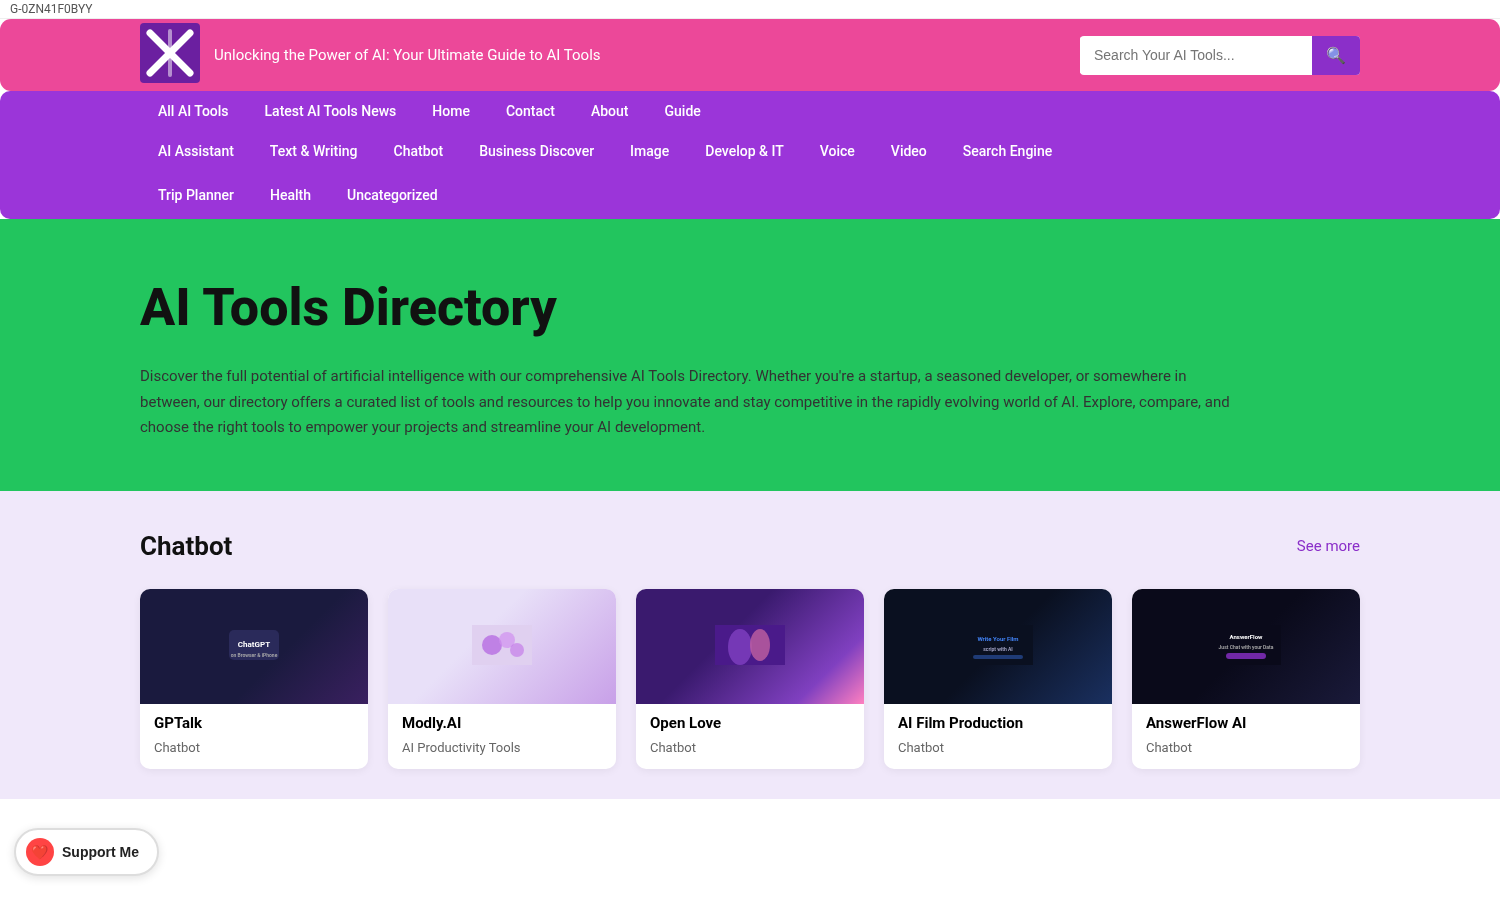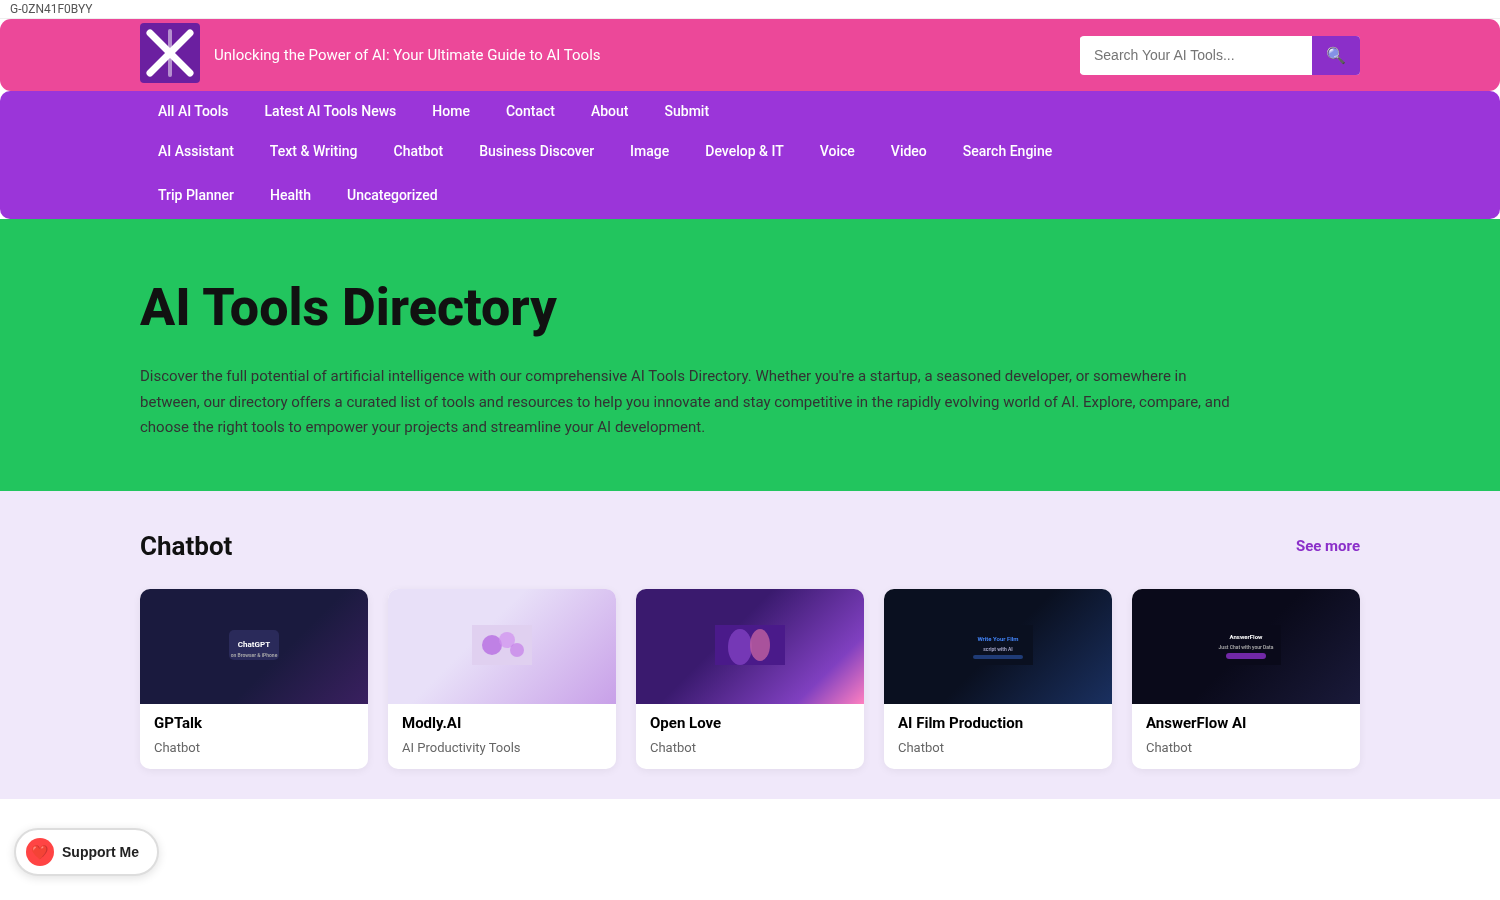--- a/index.html
+++ b/index.html
@@ -126,21 +126,21 @@
       margin-bottom: 28px;
     }
     .section-title {
       font-size: 26px;
       font-weight: 700;
       color: #111;
     }
     .see-more {
       color: #8B2FC9;
       font-size: 15px;
-      font-weight: 700;
+      font-weight: 400;
       cursor: pointer;
       text-decoration: none;
     }
 
     
     .cards-row {
       display: flex;
       gap: 20px;
     }
     .card {
@@ -247,21 +247,21 @@
   </div>
 </header>
 
 <nav class="nav">
   <div class="nav-row">
     <a class="nav-item">All AI Tools</a>
     <a class="nav-item">Latest AI Tools News</a>
     <a class="nav-item">Home</a>
     <a class="nav-item">Contact</a>
     <a class="nav-item">About</a>
-    <a class="nav-item">Submit</a>
+    <a class="nav-item">Guide</a>
   </div>
   <div class="nav-row nav-row-2">
     <a class="nav-item">AI Assistant</a>
     <a class="nav-item">Text &amp; Writing</a>
     <a class="nav-item">Chatbot</a>
     <a class="nav-item">Business Discover</a>
     <a class="nav-item">Image</a>
     <a class="nav-item">Develop &amp; IT</a>
     <a class="nav-item">Voice</a>
     <a class="nav-item">Video</a>

